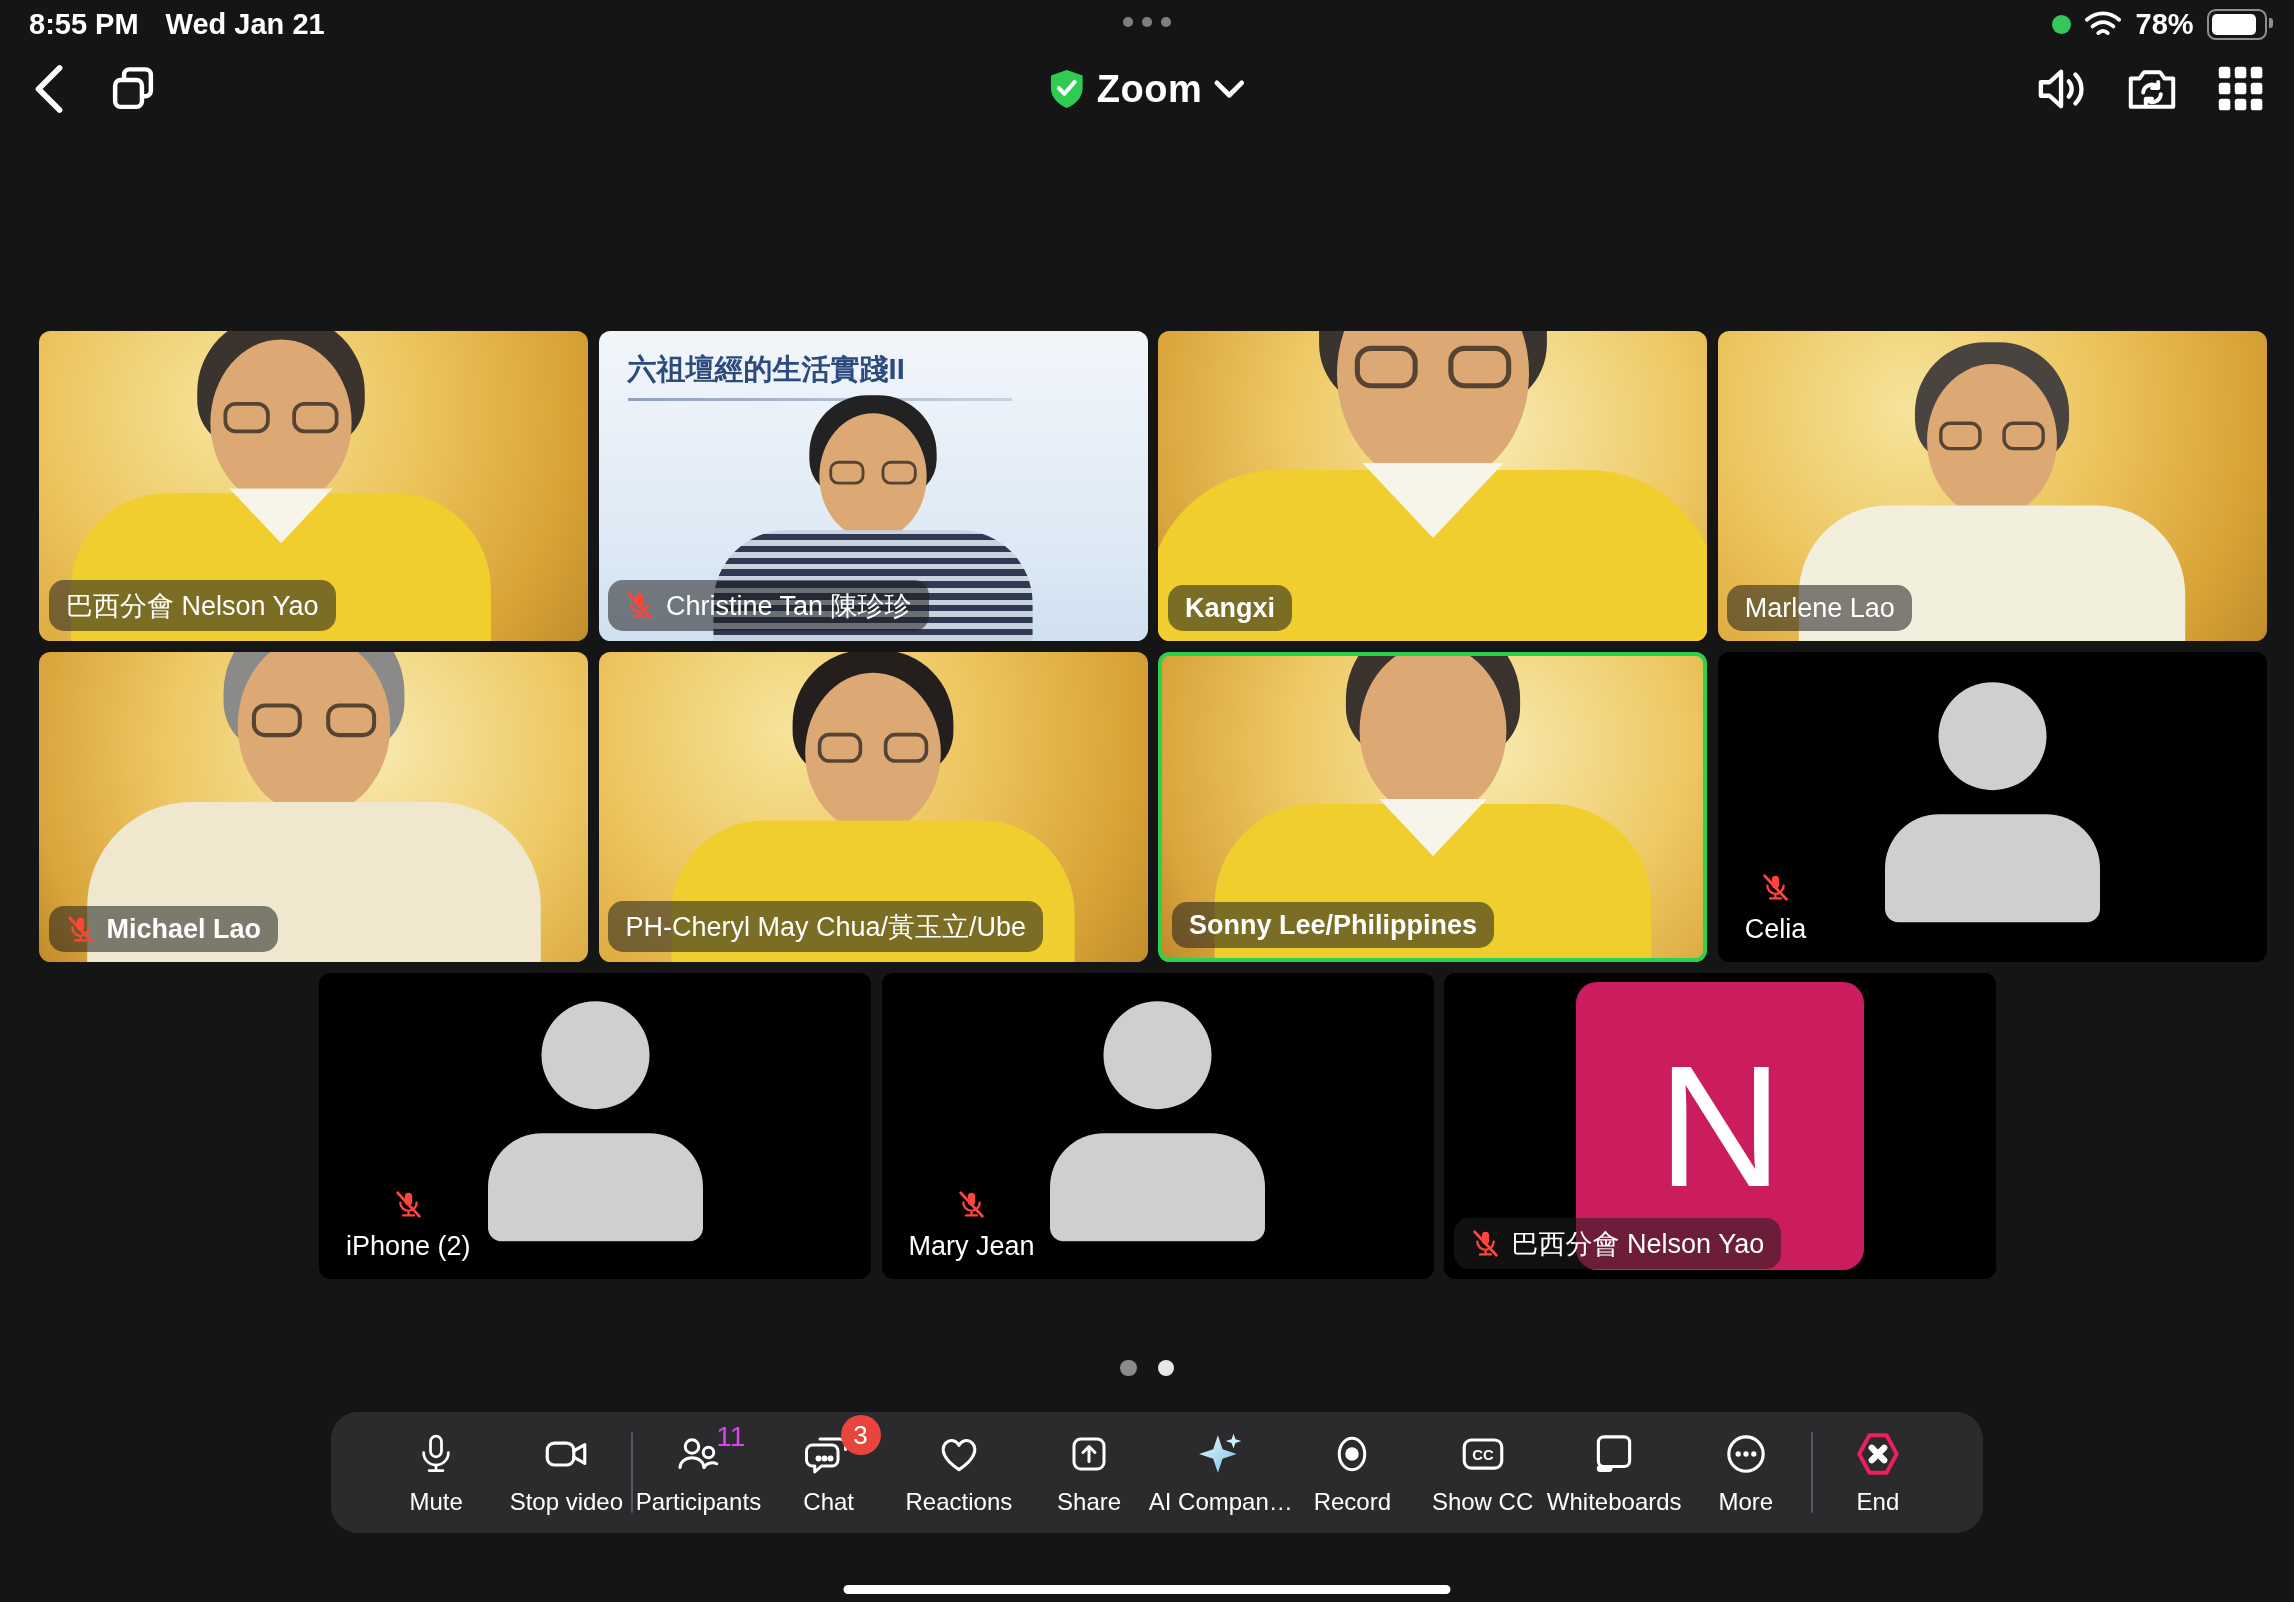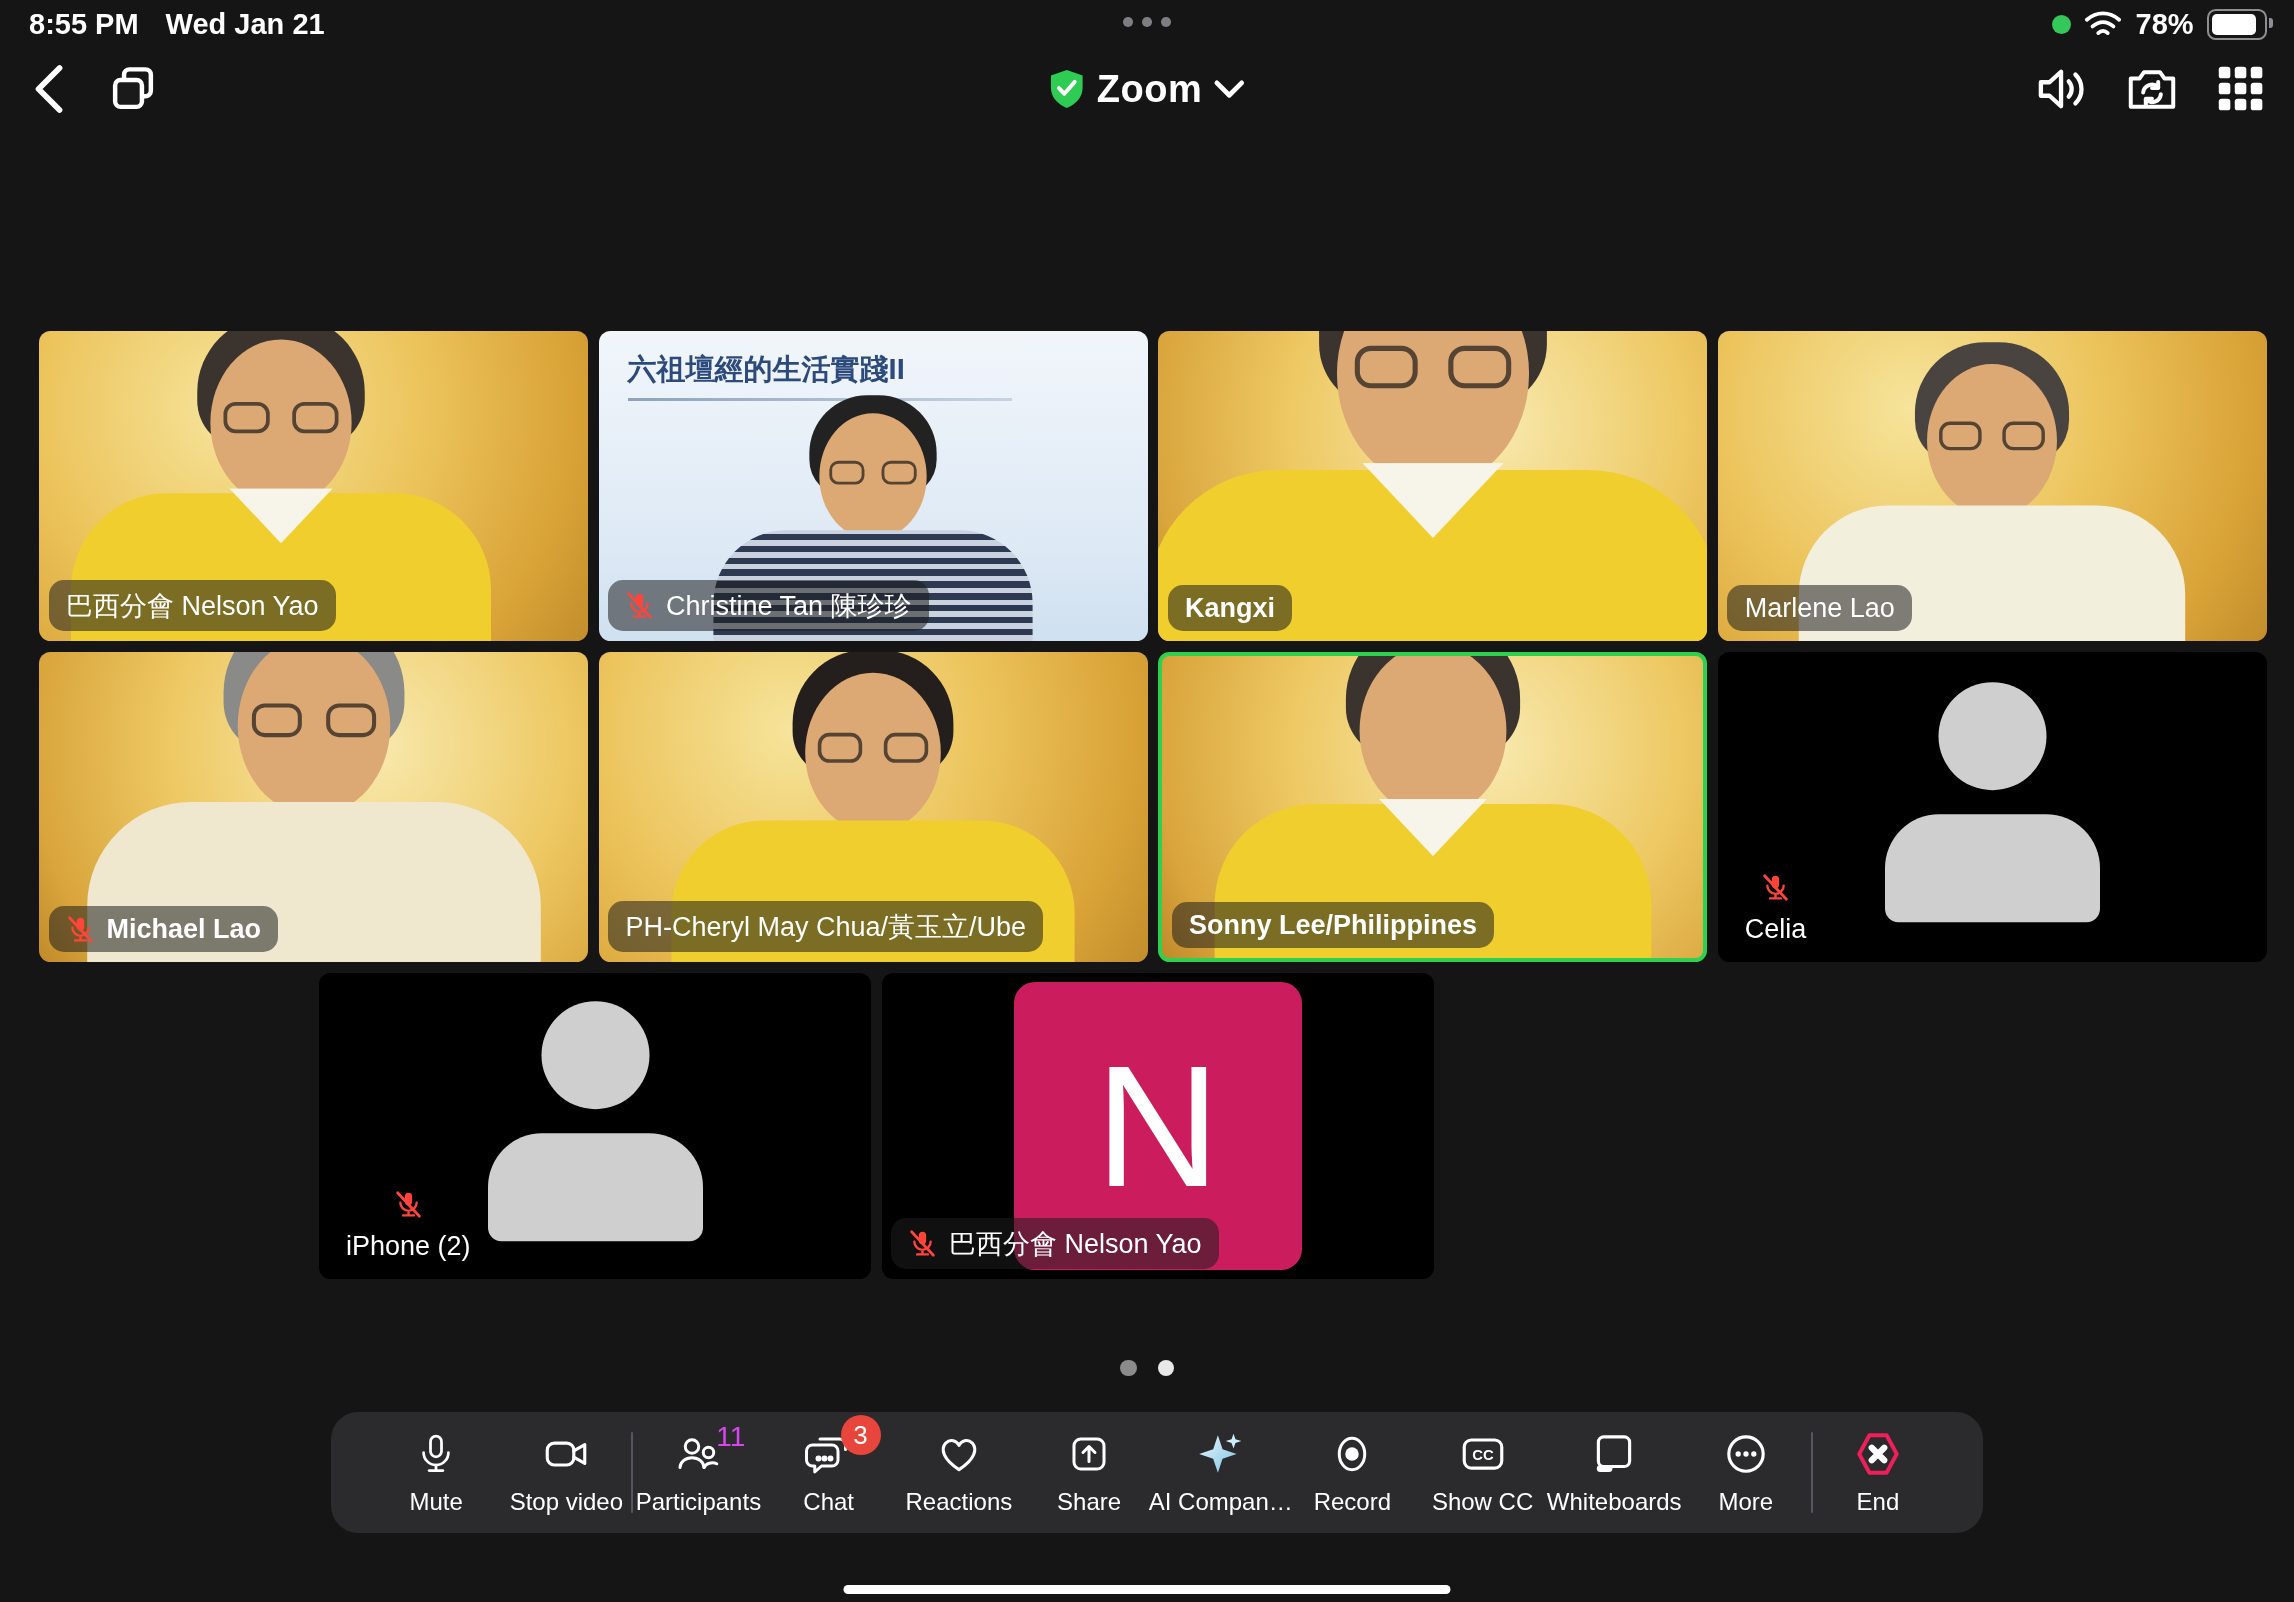--- a/index.html
+++ b/index.html
@@ -313,20 +313,36 @@
           <svg width="29" height="29" viewBox="0 0 32 32">
               <rect x="12" y="3" width="8" height="14" rx="4" fill="#ff453a"></rect>
               <path d="M7 14 a9 9 0 0 0 18 0 M16 23 v4 M10 28 h12" fill="none" stroke="#ff453a" stroke-width="2.6" stroke-linecap="round"></path>
               <line x1="4" y1="3" x2="28" y2="29" stroke="#ff453a" stroke-width="3" stroke-linecap="round"></line>
             </svg>
         </span>
         <span>iPhone (2)</span>
       </div>
     </div>
     <div class="tile">
+      <div class="avatar">
+          <div class="a-head"></div>
+          <div class="a-body"></div>
+        </div>
+      <div class="name-label bare">
+        <span class="mute-ic">
+          <svg width="29" height="29" viewBox="0 0 32 32">
+              <rect x="12" y="3" width="8" height="14" rx="4" fill="#ff453a"></rect>
+              <path d="M7 14 a9 9 0 0 0 18 0 M16 23 v4 M10 28 h12" fill="none" stroke="#ff453a" stroke-width="2.6" stroke-linecap="round"></path>
+              <line x1="4" y1="3" x2="28" y2="29" stroke="#ff453a" stroke-width="3" stroke-linecap="round"></line>
+            </svg>
+        </span>
+        <span>Mary Jean</span>
+      </div>
+    </div>
+    <div class="tile">
       <div class="initial-card">
         <span>N</span>
       </div>
       <div class="name-label">
         <span class="mute-ic">
           <svg width="29" height="29" viewBox="0 0 32 32">
               <rect x="12" y="3" width="8" height="14" rx="4" fill="#ff453a"></rect>
               <path d="M7 14 a9 9 0 0 0 18 0 M16 23 v4 M10 28 h12" fill="none" stroke="#ff453a" stroke-width="2.6" stroke-linecap="round"></path>
               <line x1="4" y1="3" x2="28" y2="29" stroke="#ff453a" stroke-width="3" stroke-linecap="round"></line>
             </svg>

